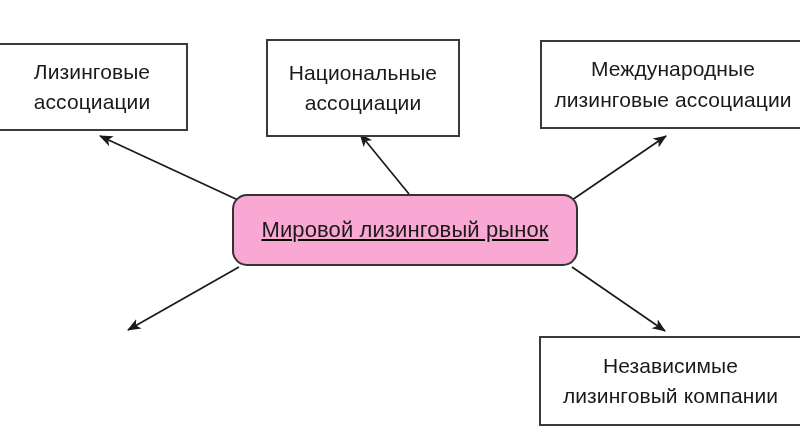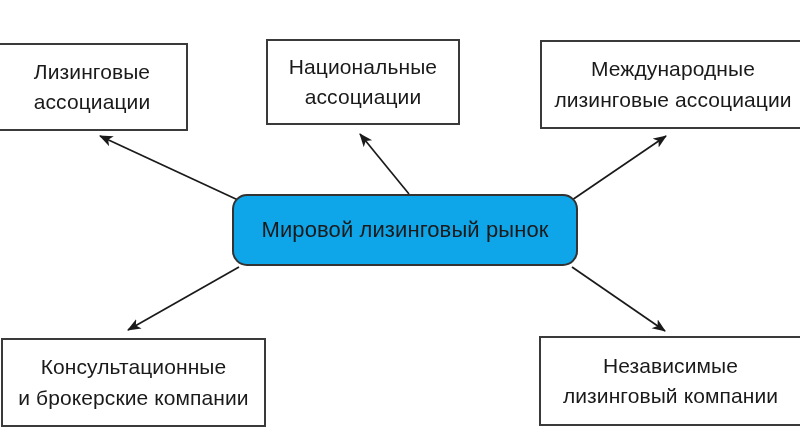--- a/index.html
+++ b/index.html
@@ -48,21 +48,21 @@
   #node-leasing-associations {
     left: -4px;
     top: 22px;
     width: 192px;
     height: 88px;
   }
   #node-national-associations {
     left: 266px;
     top: 18px;
     width: 194px;
-    height: 86px;
+    height: 98px;
   }
   #node-international-associations {
     left: 540px;
     top: 19px;
     width: 266px;
     height: 89px;
   }
   #node-consulting-brokerage {
     left: 1px;
     top: 317px;
@@ -74,23 +74,24 @@
     top: 315px;
     width: 263px;
     height: 90px;
   }
   
   #node-world-leasing-market {
     left: 232px;
     top: 173px;
     width: 346px;
     height: 72px;
-    background: #0ea5e9;
+    background: #f9a8d4;
     border: 2px solid #333333;
     border-radius: 15px;
+    text-decoration: underline;
   }
   #node-world-leasing-market .node-label {
     font-size: 22px;
   }
 </style>
 </head>
 <body>
 
 <div id="diagram-canvas">
 
@@ -124,23 +125,19 @@
 
   <div class="node-box" id="node-international-associations">
     <span class="node-label">Международные
 лизинговые ассоциации</span>
   </div>
 
   <div class="node-box" id="node-world-leasing-market">
     <span class="node-label">Мировой лизинговый рынок</span>
   </div>
 
-  <div class="node-box" id="node-consulting-brokerage">
-    <span class="node-label">Консультационные
-и брокерские компании</span>
-  </div>
 
   <div class="node-box" id="node-independent-leasing">
     <span class="node-label">Независимые
 лизинговый компании</span>
   </div>
 
 </div>
 
 </body></html>

